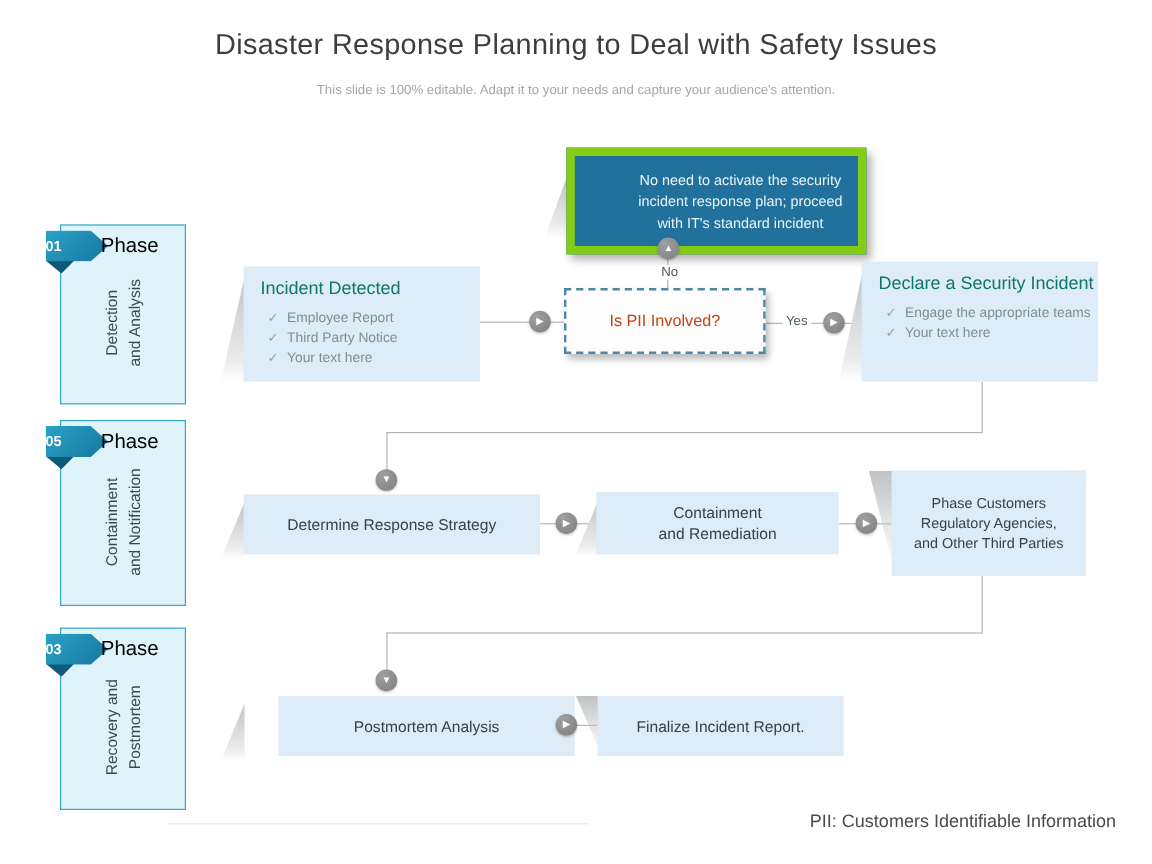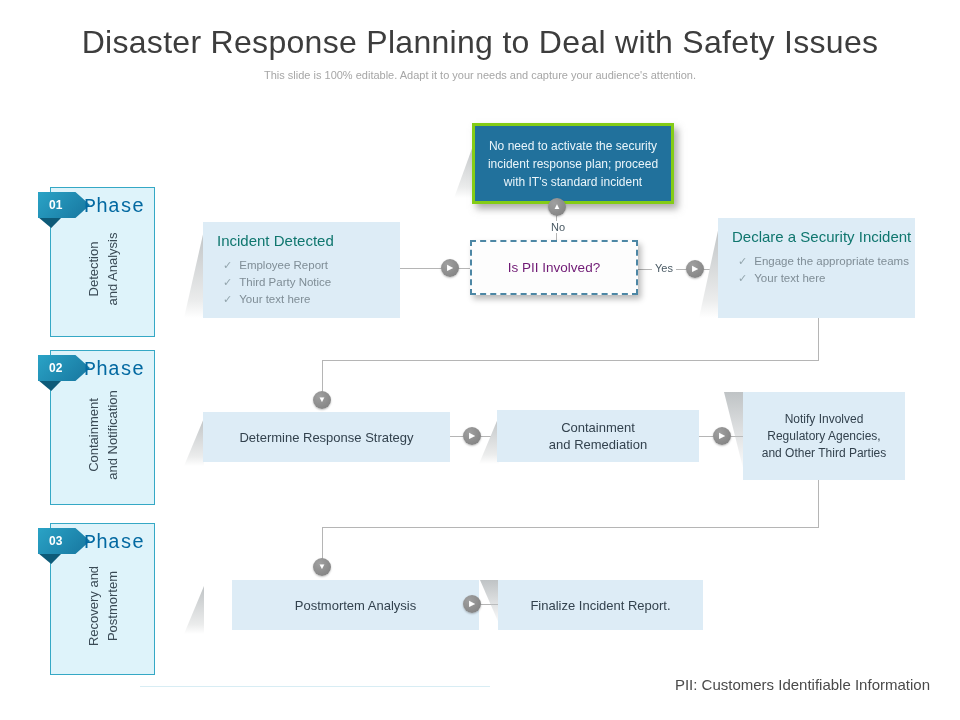--- a/index.html
+++ b/index.html
@@ -1,20 +1,20 @@
 <!DOCTYPE html>
 <html><head>
 <meta charset="utf-8">
 <style>
   html,body{margin:0;padding:0;background:#ffffff;}
   body{font-family:"Liberation Sans", sans-serif;}
   #slide{position:relative;width:960px;height:720px;background:#ffffff;overflow:hidden;}
 
   .title{position:absolute;top:24px;left:0;width:100%;text-align:center;
-         font-size:32px;color:#3d3d3d;letter-spacing:.3px;}
+         font-size:24px;color:#3d3d3d;letter-spacing:.3px;}
   .subtitle{position:absolute;top:69px;left:0;width:100%;text-align:center;
          font-size:11px;color:#a6a6a6;}
 
   
   .line{position:absolute;background:#b5b5b5;z-index:1;}
 
   
   .circ{position:absolute;width:18px;height:18px;border-radius:50%;
         background:radial-gradient(circle at 35% 30%,#a0a0a0,#7d7d7d);
         color:#ffffff;display:flex;align-items:center;justify-content:center;
@@ -31,48 +31,48 @@
 
   
   .wedge{position:absolute;width:20px;z-index:1;
         background:linear-gradient(to bottom,#bfc3c5,#ebecec 80%,rgba(255,255,255,0));
         clip-path:polygon(100% 0,100% 100%,0 100%);}
   .wedge.top{clip-path:polygon(0 0,100% 0,100% 100%);
         background:linear-gradient(to bottom,#bfc3c5,rgba(255,255,255,0));}
 
   
   .callout{position:absolute;left:472px;top:123px;width:196px;height:75px;
-        background:#21719c;border:3px solid #84cc16;z-index:2;
+        background:#21719c;border:7px solid #84cc16;z-index:2;
         display:flex;align-items:center;justify-content:center;text-align:center;
         color:#eaf5fa;font-size:12px;line-height:18px;white-space:pre-line;
-        box-shadow:4px 5px 7px rgba(110,110,110,.55);}
+        box-shadow:4px 5px 7px rgba(110,110,110,.55);padding-left:40px;}
 
   
   .decision{position:absolute;left:470px;top:240px;width:168px;height:55px;
         background:#fdfdfd;border:2px dashed #4d87a5;z-index:2;box-sizing:border-box;
         display:flex;align-items:center;justify-content:center;
-        font-size:13.5px;color:#701a75;box-shadow:3px 4px 6px rgba(0,0,0,.28);}
+        font-size:13.5px;color:#c2410c;box-shadow:3px 4px 6px rgba(0,0,0,.28);}
 
   .lbl{position:absolute;z-index:3;font-size:11px;color:#4a5a64;background:#ffffff;
         padding:0 3px;}
 
   
   .panel{position:absolute;left:50px;width:105px;background:#def3fa;
         border:1px solid #35a8c5;z-index:2;display:flex;align-items:center;
         justify-content:center;box-sizing:border-box;}
   .vtext{transform:rotate(-90deg);white-space:pre-line;text-align:center;
         font-size:13px;color:#3a4a55;line-height:19px;width:150px;margin-top:14px;}
   .badge{position:absolute;left:38px;width:52px;height:26px;z-index:4;
         background:linear-gradient(135deg,#2aa3c6,#17759e);
         clip-path:polygon(0 0,72% 0,100% 50%,72% 100%,0 100%);
         color:#ffffff;font-size:12px;font-weight:bold;
-        display:flex;align-items:center;padding-left:11px;box-sizing:border-box;}
+        display:flex;align-items:center;box-sizing:border-box;}
   .fold{position:absolute;left:38px;width:24px;height:11px;background:#0d5a78;
         clip-path:polygon(0 0,100% 0,55% 100%);z-index:3;}
-  .phlabel{position:absolute;left:84px;z-index:4;font-size:20px;color:#0369a1;font-family:Liberation Mono, monospace;}
+  .phlabel{position:absolute;left:84px;z-index:4;font-size:17px;color:#000000;}
 
   .footnote{position:absolute;top:676px;right:30px;font-size:15px;color:#4a4a4a;z-index:2;}
   .bottom-divider{position:absolute;left:140px;top:686px;width:350px;height:1px;
         background:#d8edf4;z-index:1;}
 </style>
 </head>
 <body>
 
 <div id="slide">
 
@@ -110,21 +110,21 @@
     <span>01</span>
   </div>
   <div class="fold" style="top:217px;"></div>
   <div class="phlabel" style="top:195px;">Phase</div>
 
   <div class="panel" style="top:350px;height:155px;">
     <div class="vtext">Containment
 and Notification</div>
   </div>
   <div class="badge" style="top:355px;">
-    <span>02</span>
+    <span>05</span>
   </div>
   <div class="fold" style="top:380px;"></div>
   <div class="phlabel" style="top:358px;">Phase</div>
 
   <div class="panel" style="top:523px;height:152px;">
     <div class="vtext">Recovery and
 Postmortem</div>
   </div>
   <div class="badge" style="top:528px;">
     <span>03</span>
@@ -175,21 +175,21 @@
 
   <div class="wedge" style="left:479px;top:416px;height:48px;"></div>
   <div class="fbox center" style="left:497px;top:410px;width:202px;height:52px;">Containment
 and Remediation</div>
 
   <div class="circ" style="left:713px;top:427px;">
     <span>▶</span>
   </div>
 
   <div class="wedge top" style="left:724px;top:392px;height:80px;"></div>
-  <div class="fbox center" style="left:743px;top:392px;width:162px;height:88px;font-size:12px;">Notify Involved
+  <div class="fbox center" style="left:743px;top:392px;width:162px;height:88px;font-size:12px;">Phase Customers
 Regulatory Agencies,
 and Other Third Parties</div>
 
   <div class="circ" style="left:313px;top:558px;">
     <span>▼</span>
   </div>
 
   <div class="wedge" style="left:184px;top:586px;height:48px;"></div>
   <div class="fbox center" style="left:203px;top:580px;width:247px;height:50px;margin-left:29px;">Postmortem Analysis</div>
 

